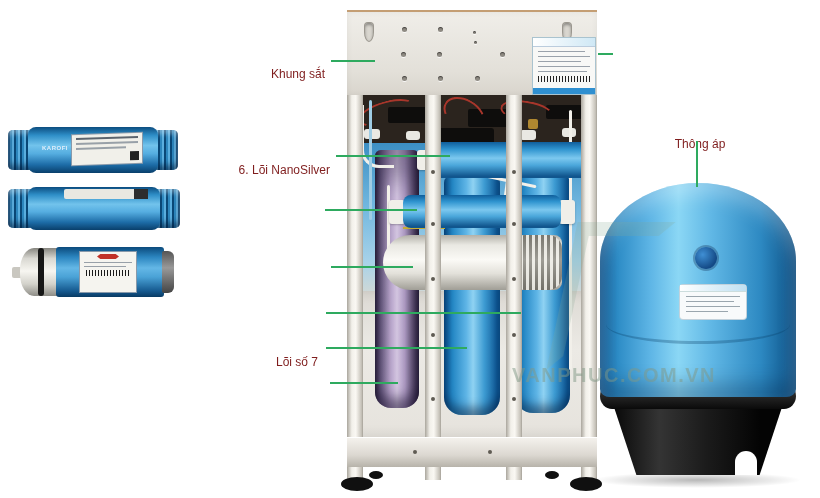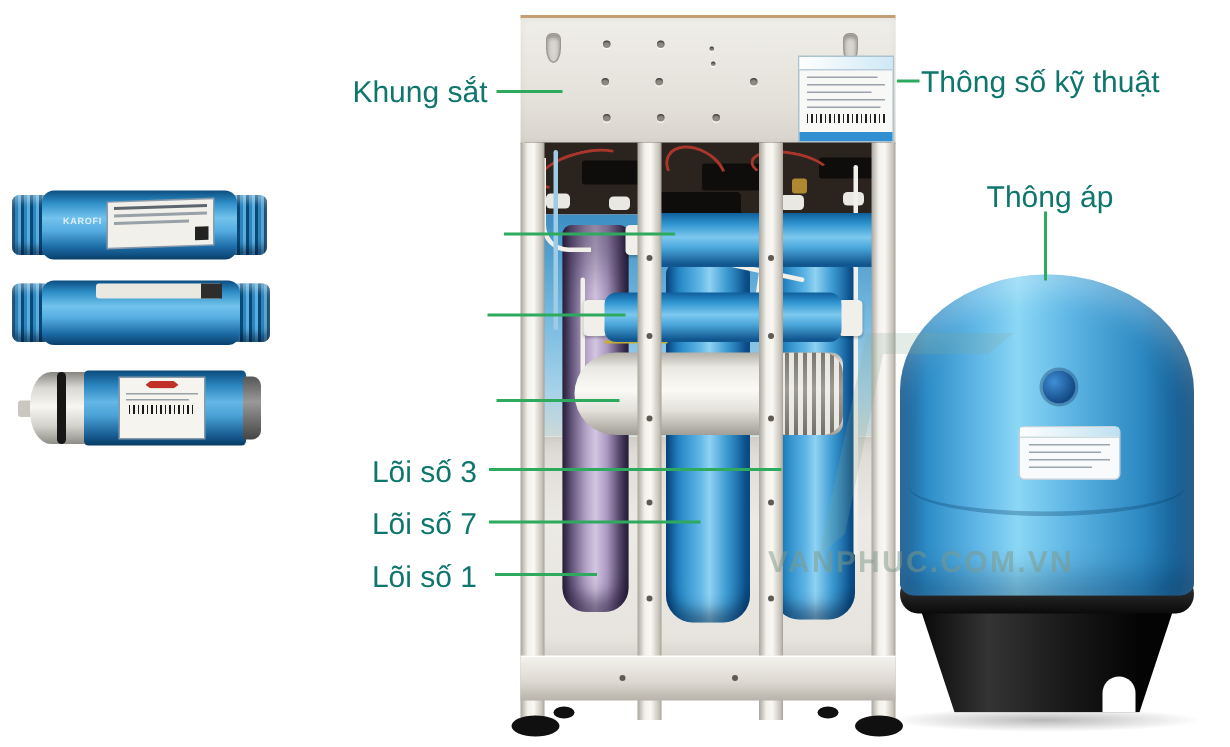--- a/index.html
+++ b/index.html
@@ -1,21 +1,21 @@
 <!DOCTYPE html>
 <html><head>
 <meta charset="utf-8">
 <style>
   html,body{margin:0;padding:0;background:#fff;}
   .stage{position:relative;width:820px;height:498px;background:#ffffff;overflow:hidden;
          font-family:"Liberation Sans",sans-serif;}
   .abs{position:absolute;}
 
   
-  .ann{position:absolute;font-size:20px;color:#0f766e;white-space:nowrap;}
+  .ann{position:absolute;font-size:12px;color:#7f1d1d;white-space:nowrap;margin-top:16px;}
   .ta-r{text-align:right;} .ta-c{text-align:center;}
   .cline{position:absolute;background:#2eaa5f;}
 
   
   .cart{position:absolute;}
   .rib{position:absolute;border-radius:5px;
        background:repeating-linear-gradient(90deg,#0a4877 0 2px,#2c86bd 2px 4px,#5aaede 4px 6px);
        box-shadow:inset 0 4px 5px rgba(255,255,255,.35), inset 0 -5px 6px rgba(0,20,50,.55);}
   .blue-body{position:absolute;border-radius:8px;
        background:linear-gradient(180deg,#0c4d80 0%,#2e8ec7 18%,#72c3ec 40%,#55ade0 58%,#1d6ca7 82%,#093f6b 100%);}
@@ -257,34 +257,32 @@
       </div>
     </div>
   </div>
 
   <div class="wm-logo"></div>
   <div class="wm-text">VANPHUC.COM.VN</div>
 
   <div class="ann ta-r" style="left:185px;top:51px;width:140px;">Khung sắt</div>
   <div class="cline" style="left:331px;top:60px;width:44px;height:2px;"></div>
 
-  <div class="ann" style="left:614px;top:44px;width:175px;">Thông số kỹ thuật</div>
   <div class="cline" style="left:598px;top:53px;width:15px;height:2px;"></div>
 
+  <div class="ann ta-r" style="left:168px;top:147px;width:162px;">6. Lõi NanoSilver</div>
   <div class="cline" style="left:336px;top:155px;width:114px;height:2px;"></div>
 
   <div class="cline" style="left:325px;top:209px;width:92px;height:2px;"></div>
 
   <div class="cline" style="left:331px;top:266px;width:82px;height:2px;"></div>
 
   <div class="ann ta-c" style="left:655px;top:121px;width:90px;">Thông áp</div>
   <div class="cline" style="left:696px;top:141px;width:2px;height:46px;"></div>
 
-  <div class="ann ta-r" style="left:178px;top:304px;width:140px;">Lõi số 3</div>
   <div class="cline" style="left:326px;top:312px;width:195px;height:2px;"></div>
 
   <div class="ann ta-r" style="left:178px;top:339px;width:140px;">Lõi số 7</div>
   <div class="cline" style="left:326px;top:347px;width:141px;height:2px;"></div>
 
-  <div class="ann ta-r" style="left:178px;top:374px;width:140px;">Lõi số 1</div>
   <div class="cline" style="left:330px;top:382px;width:68px;height:2px;"></div>
 
 </div>
 
 </body></html>

